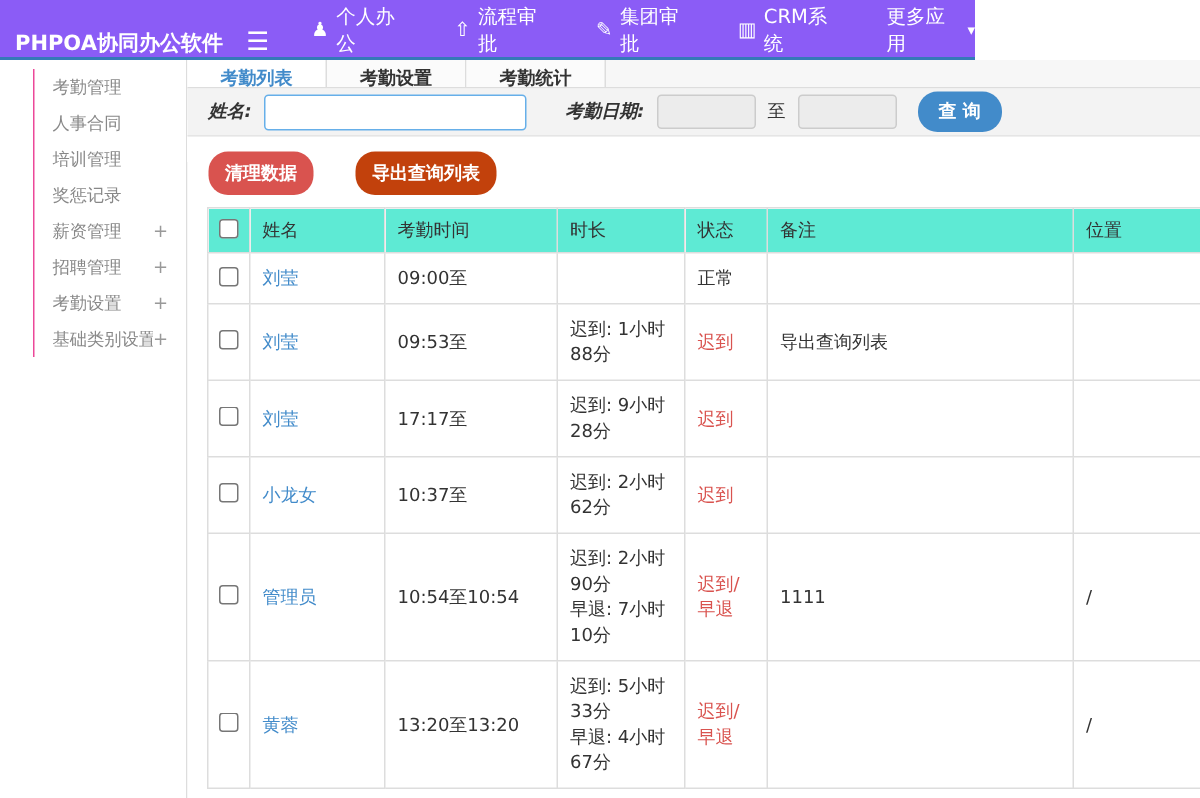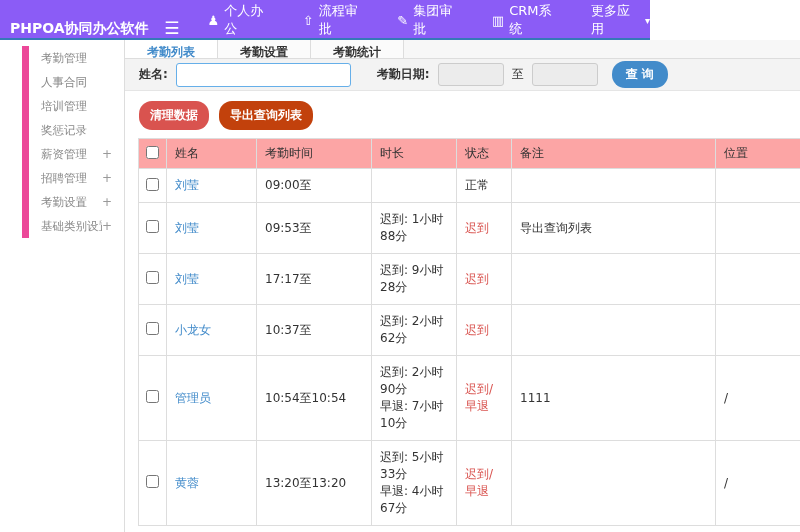--- a/index.html
+++ b/index.html
@@ -17,55 +17,55 @@
   .nav-icon:empty, .nav-caret:empty { display:none; }
   .nav-caret { font-size:10px; }
 
   
   .sidebar { position:absolute; left:0; top:40px; width:125px; height:492px;
     background:#fff; border-right:1px solid #ddd; padding-top:6px; }
   .side-item { display:flex; align-items:center; cursor:pointer; }
   .side-item.main { height:28px; padding:0 12px 0 10px; color:#555; }
   .side-item.main .side-icon { width:17px; color:#777; font-size:12px; }
   .side-item.main.active { background:#f0f0f0; }
-  .side-item.sub { height:24px; margin-left:22px; border-left:7px solid #ec4899;
+  .side-item.sub { height:24px; margin-left:22px; border-left:1px solid #ec4899;
     padding:0 12px; color:#888; }
   .side-label { flex:1; white-space:nowrap; overflow:hidden; font-size:12px; }
   .side-item.sub .side-label { font-size:11.5px; }
   .side-suffix { color:#999; font-size:12px; }
 
   
   .main { position:absolute; left:125px; top:40px; width:675px; height:492px; background:#fff; }
 
   .tabbar { height:19px; background:#f7f7f7; border-bottom:1px solid #ddd; display:flex; }
   .tab { padding:0 22px; line-height:25px; font-weight:bold; font-size:12px; color:#333;
     border-right:1px solid #ddd; cursor:pointer; background:#fbfbfb; }
   .tab.active { background:#fff; color:#428bca; }
 
   .filterbar { height:32px; background:#f3f3f3; border-bottom:1px solid #e5e5e5;
     display:flex; align-items:center; padding:0 14px; gap:8px; }
-  .flabel { font-weight:bold; color:#333; }
+  .flabel { font-weight:bold; color:#333;font-style:italic; }
   .name-input { width:175px; height:24px; border:1px solid #66afe9; border-radius:3px;
     background:#fff; padding:0 6px; font-size:12px; outline:none; }
   .date-input { width:66px; height:23px; border:1px solid #ccc; border-radius:3px;
     background:#ececec; padding:0 5px; font-size:12px; }
   .to-label { color:#333; }
   .btn { border:none; border-radius:13px; color:#fff; font-size:12px; font-weight:bold;
     cursor:pointer; font-family:inherit; }
   .btn-search { background:#428bca; padding:5px 14px; margin-left:6px; }
 
-  .actionbar { padding:10px 14px 8px 14px; display:flex; gap:10px; }
+  .actionbar { padding:10px 14px 8px 14px; display:flex; gap:28px; }
   .btn-danger { background:#d9534f; padding:6px 11px; }
   .btn-info { background:#c2410c; padding:6px 11px;text-align:center; }
 
   
   .grid { border-collapse:collapse; margin-left:13px; width:662px; table-layout:fixed; }
   .grid th, .grid td { border:1px solid #ddd; padding:8px 8px; text-align:left;
     font-weight:normal; font-size:12px; vertical-align:middle; overflow:hidden; }
-  .grid th { padding:6px 8px; color:#333; background:#fca5a5;margin-top:37px; }
+  .grid th { padding:6px 8px; color:#333; background:#5eead4;margin-top:37px; }
   .col-check { width:28px; text-align:center; }
   .col-name { width:90px; }
   .col-time { width:115px; }
   .col-dur  { width:85px; }
   .col-stat { width:55px; }
   .col-note { width:204px; }
   .col-loc  { width:85px; }
   .grid td:first-child, .grid th:first-child { text-align:center; padding:6px 4px; }
   .name-link { color:#428bca; text-decoration:none; cursor:pointer; }
   .late { color:#d9534f; }

